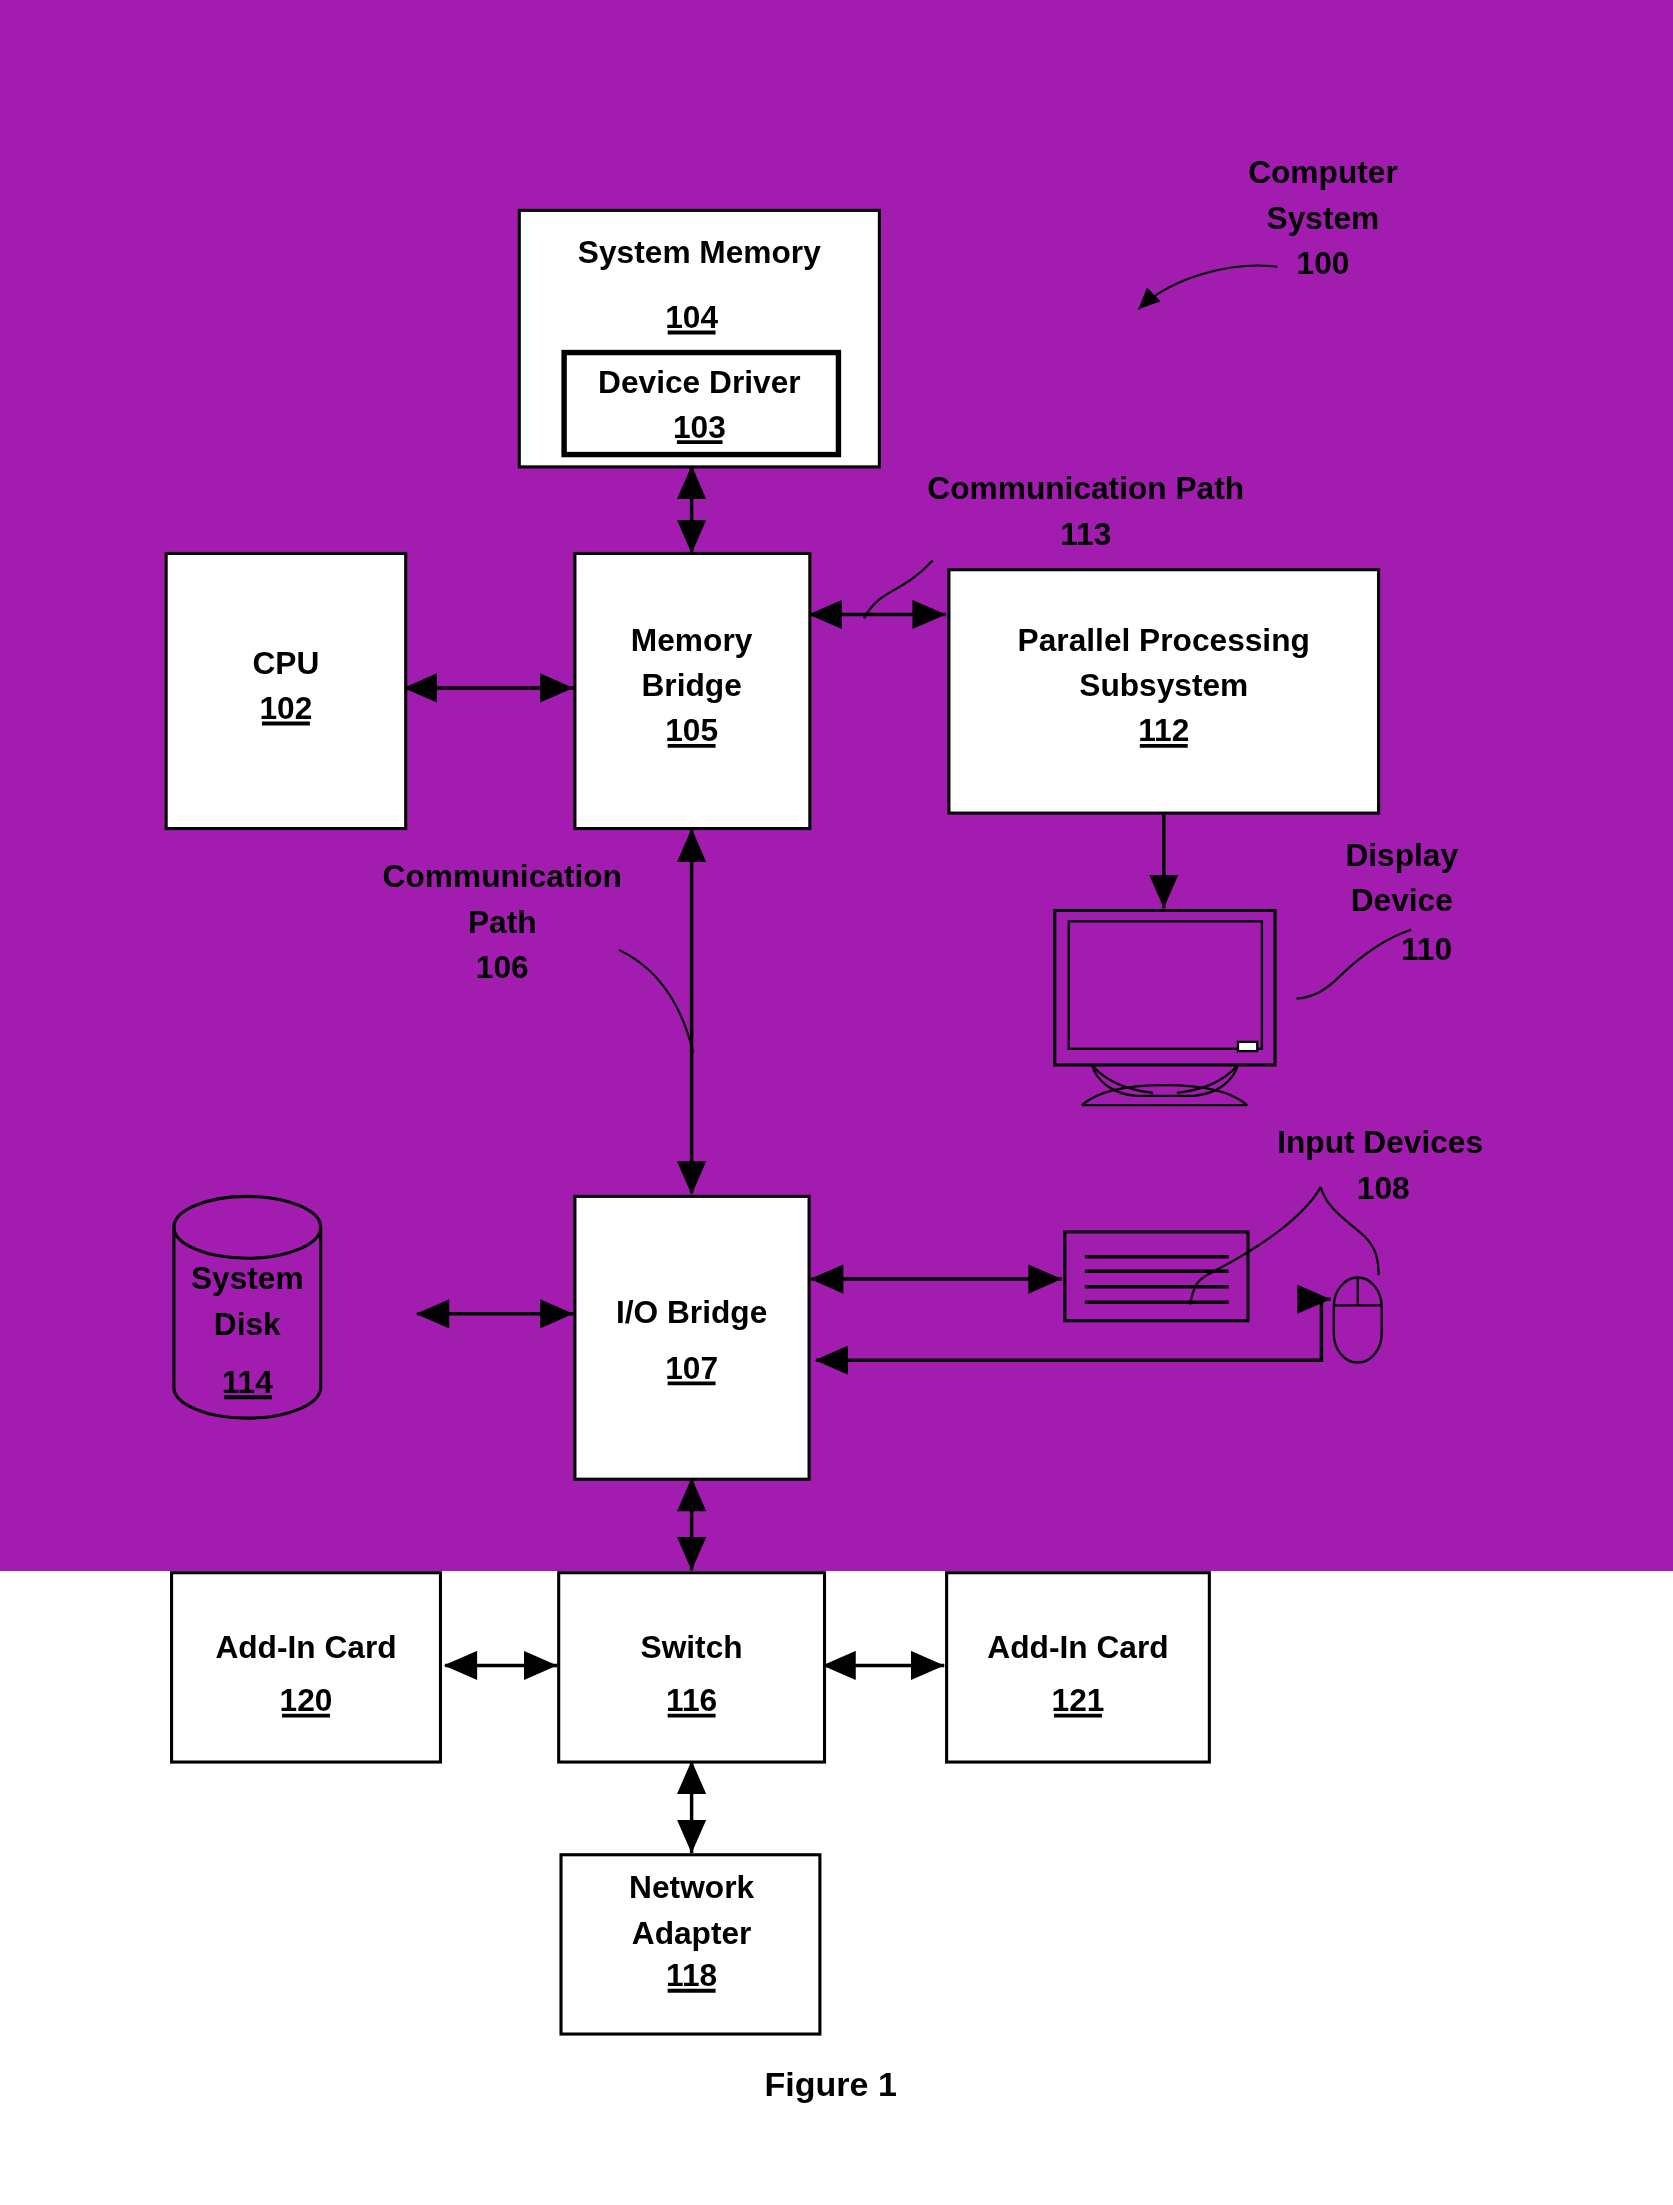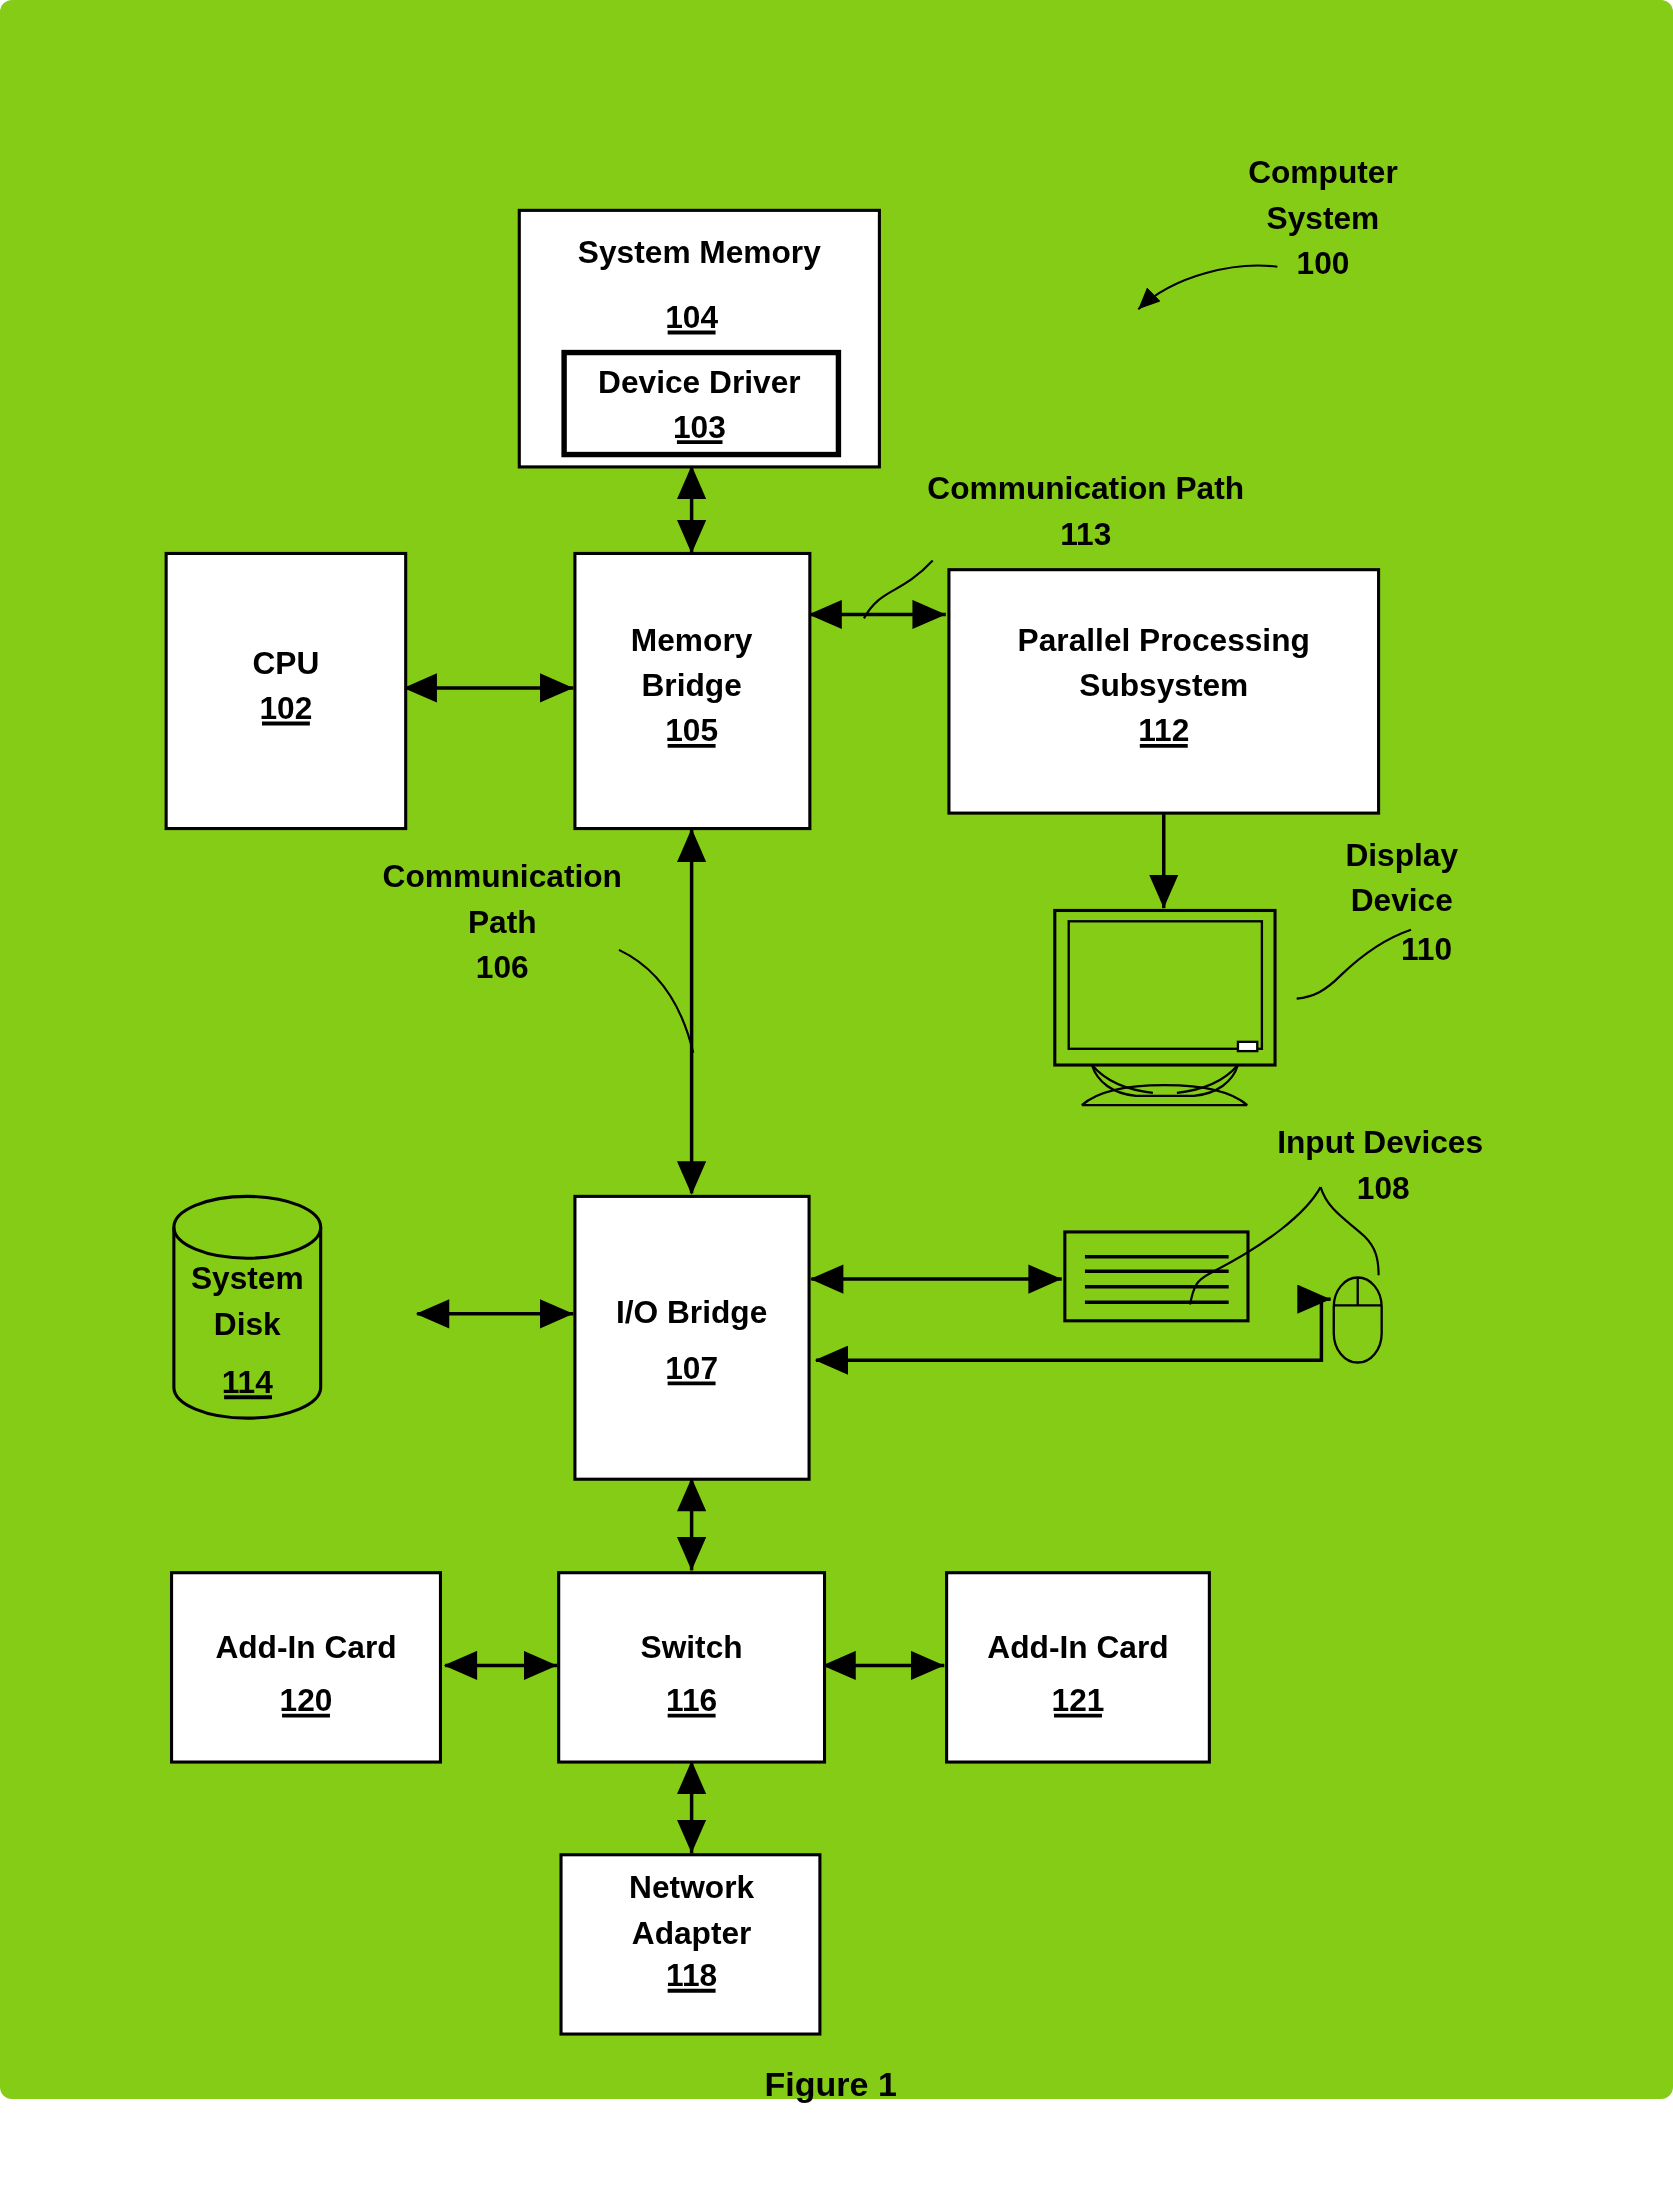--- a/index.html
+++ b/index.html
@@ -9,23 +9,22 @@
   }
   body {
     width: 1673px;
     height: 2205px;
     font-family: "Liberation Sans", sans-serif;
     overflow: hidden;
   }
   #figure-root {
     position: relative;
     width: 1673px;
-    height: 2099px;
-    background: #84cc16;
-    border-radius: 12px;
+    height: 1571px;
+    background: #a21caf;
   }
   svg#diagram {
     position: absolute;
     top: 0;
     left: 0;
     width: 1673px;
     height: 2205px;
     display: block;
   }
   .box-rect {

